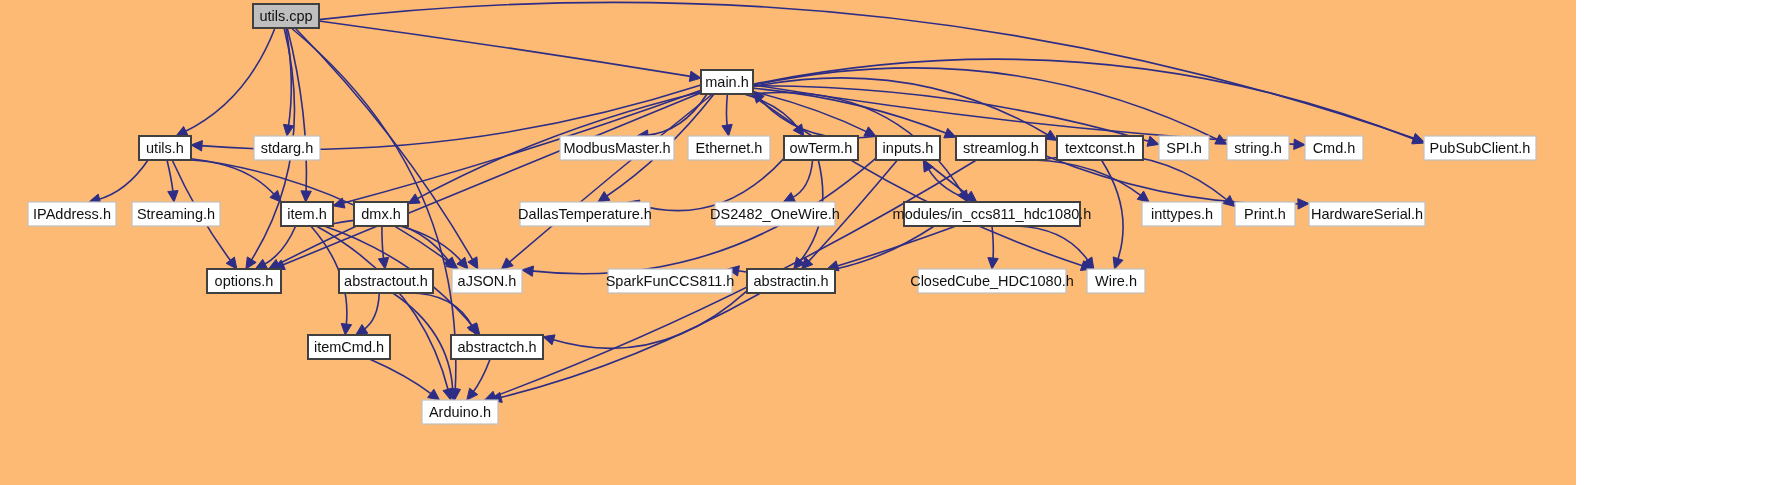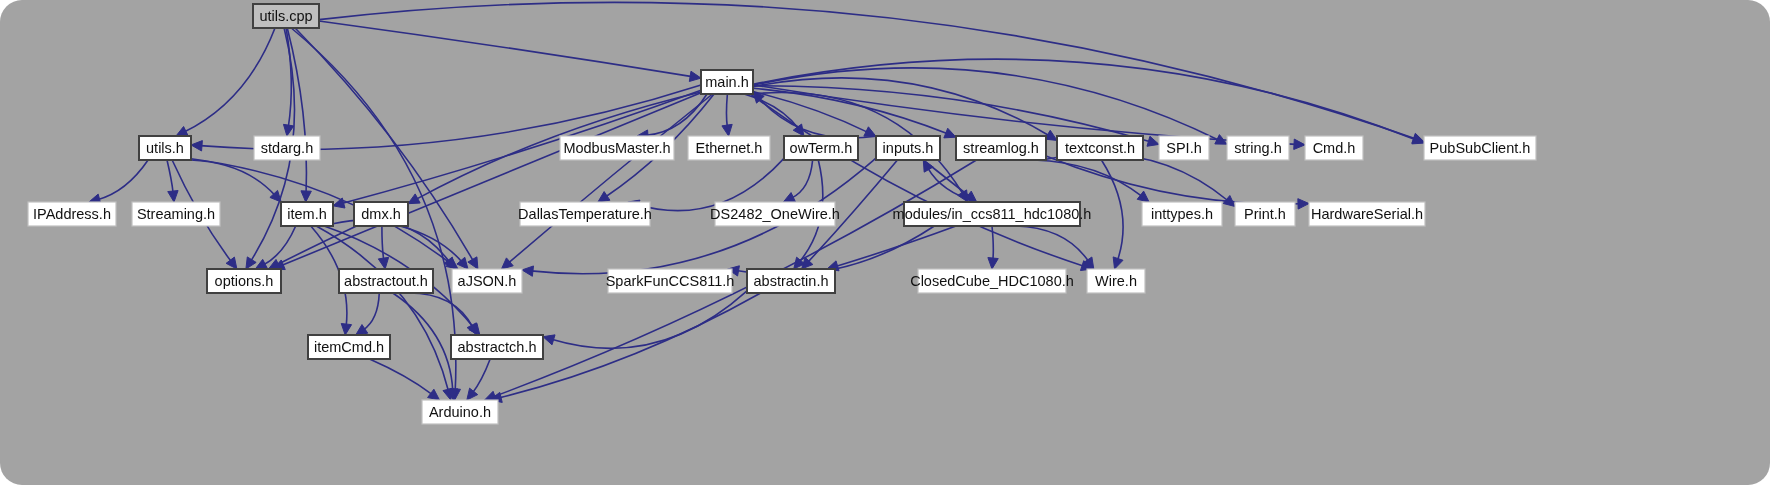--- a/index.html
+++ b/index.html
@@ -2,26 +2,25 @@
 <html><head>
 <meta charset="utf-8">
 <style>
   html, body {
     margin: 0;
     padding: 0;
     background: #ffffff;
   }
   #graph-root {
     position: relative;
-    width: 1770px;
+    width: 1576px;
     height: 485px;
-    background: #a3a3a3;
+    background: #fdba74;
     font-family: "Liberation Sans", sans-serif;
     overflow: hidden;
-    border-radius: 22px;
   }
   svg.graph-canvas {
     position: absolute;
     top: 0;
     left: 0;
     width: 1770px;
     height: 485px;
   }
   .edge-path {
     fill: none;

